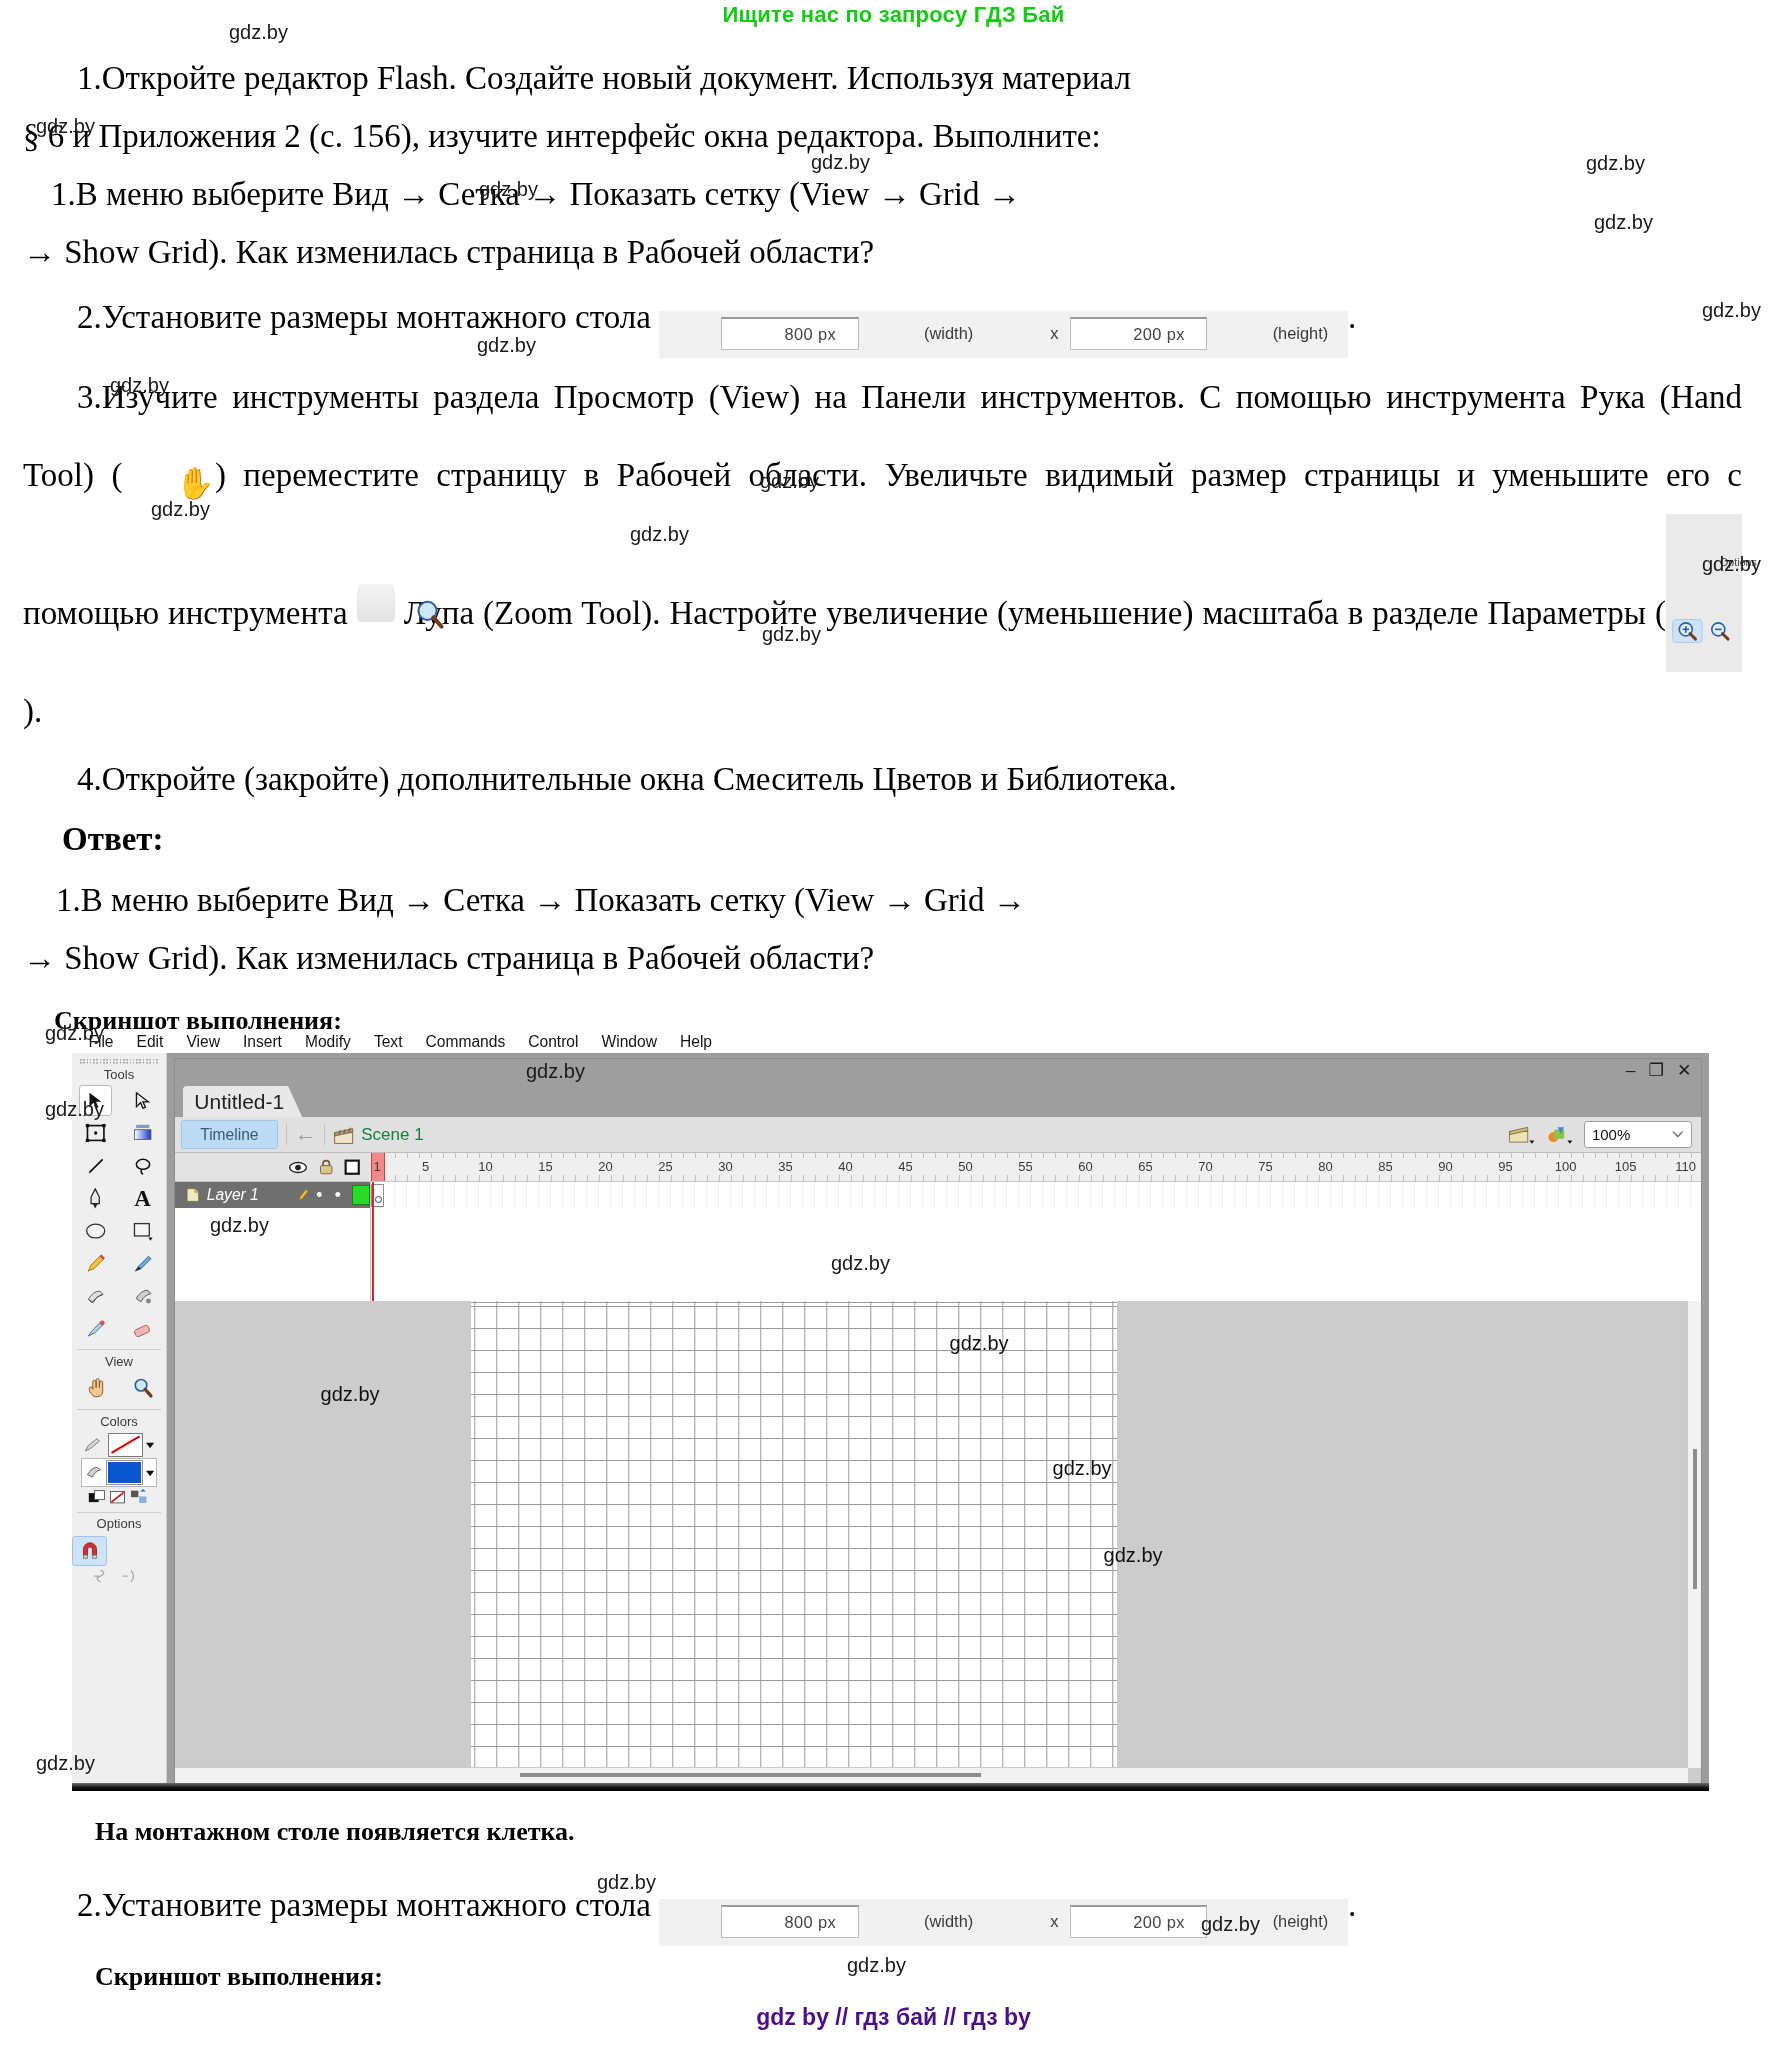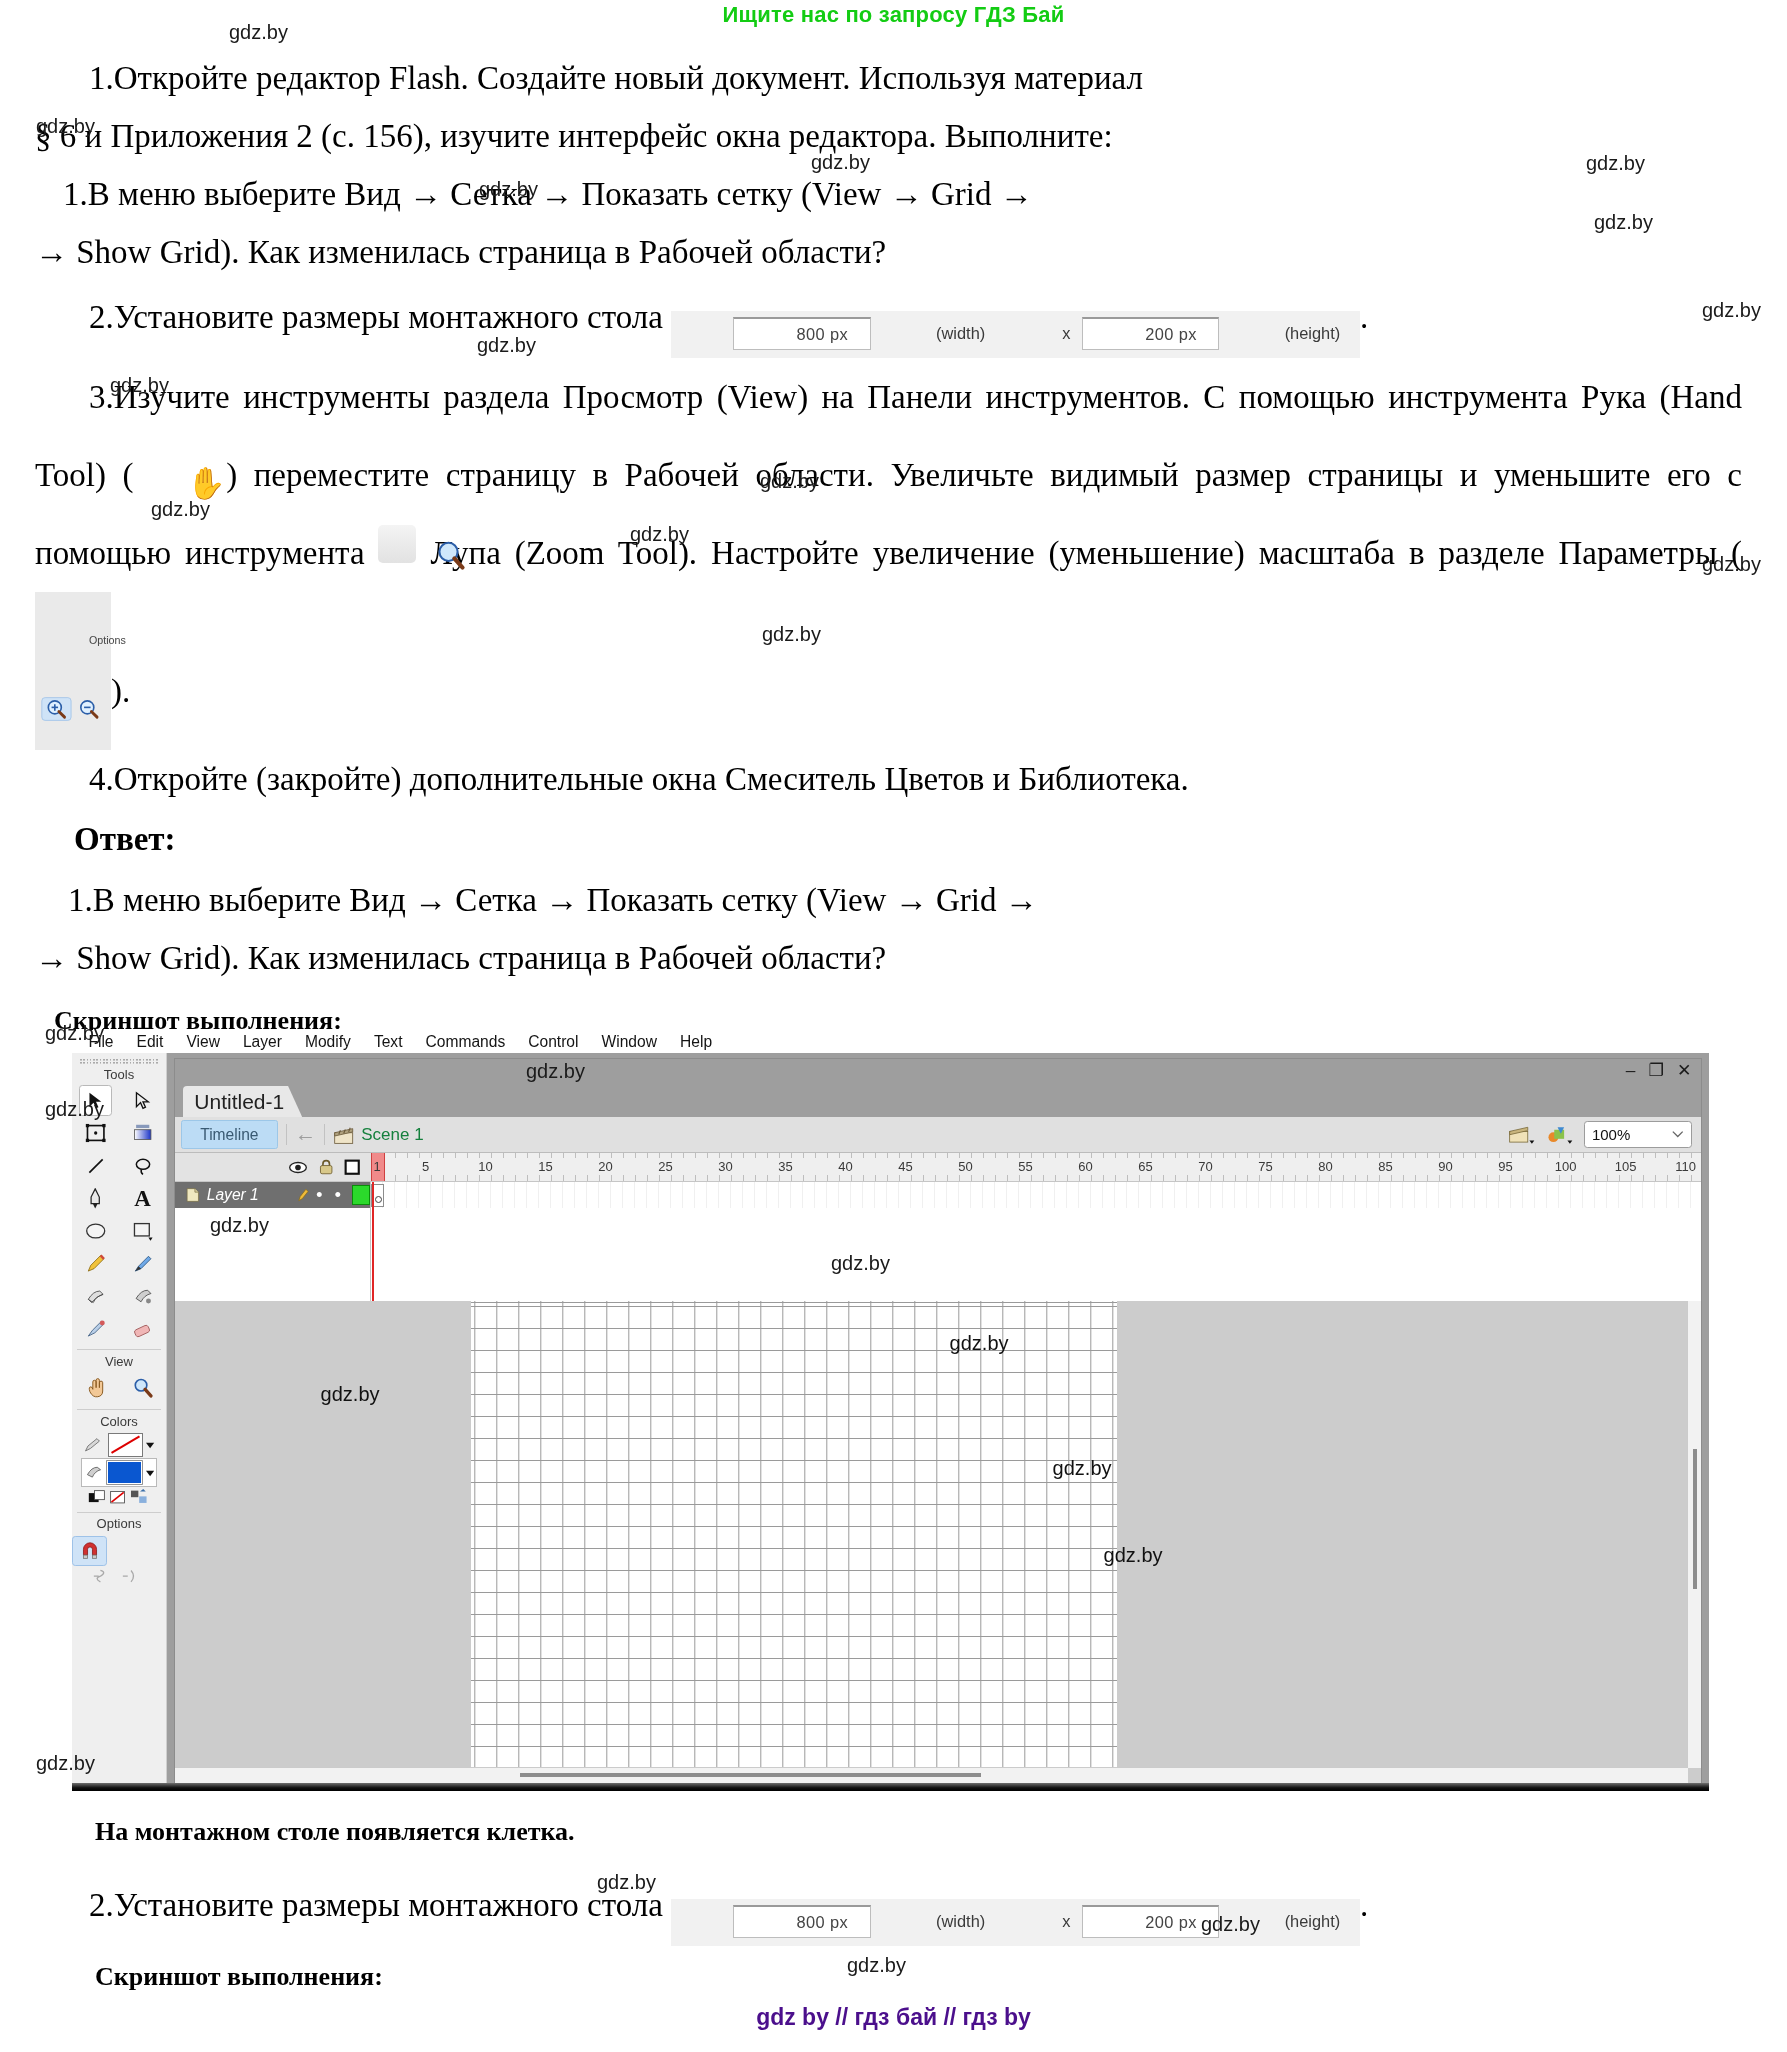--- a/index.html
+++ b/index.html
@@ -41,21 +41,21 @@
   }
 
   
   .doc {
     position: absolute;
     left: 23px;
     top: 49px;
     width: 1719px;
   }
   p.para {
-    margin: 0 0 0 12px;
+    margin: 0 0 0 0;
     font-size: 33px;
     line-height: 58px;
     color: #000;
     text-align: justify;
     text-justify: inter-word;
   }
   p.para.indent { text-indent: 54px; }
   p.nojust { text-align: left; }
   .bold {
     font-weight: 700;
@@ -592,21 +592,21 @@
     <span>Скриншот выполнения:</span>
   </p>
 </div>
 
 <div id="flash-shot">
 
   <div class="menubar">
     <span>File</span>
     <span>Edit</span>
     <span>View</span>
-    <span>Layer</span>
+    <span>Insert</span>
     <span>Modify</span>
     <span>Text</span>
     <span>Commands</span>
     <span>Control</span>
     <span>Window</span>
     <span>Help</span>
   </div>
 
   <div class="app-body">
 

